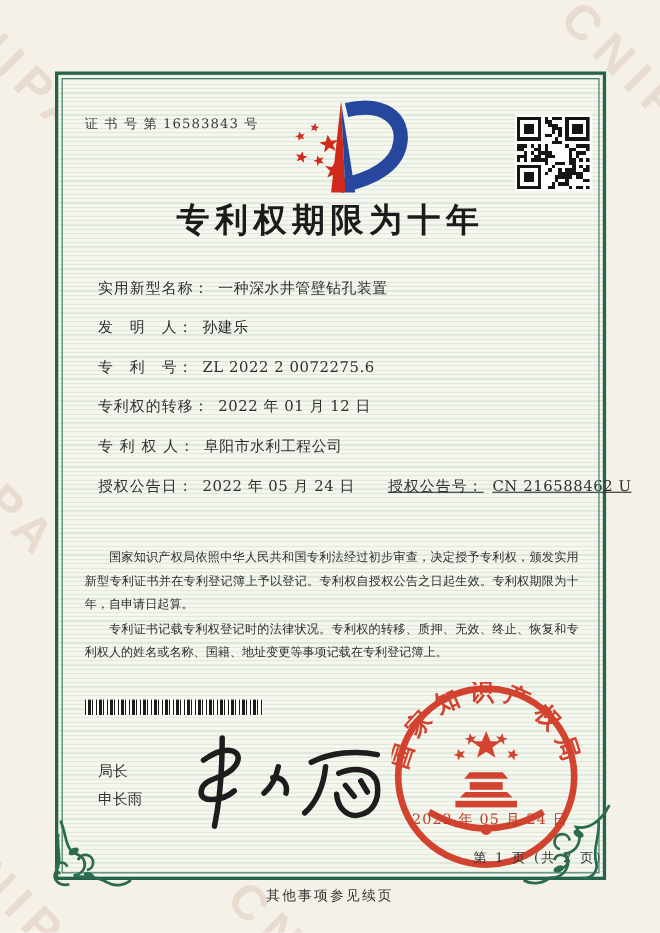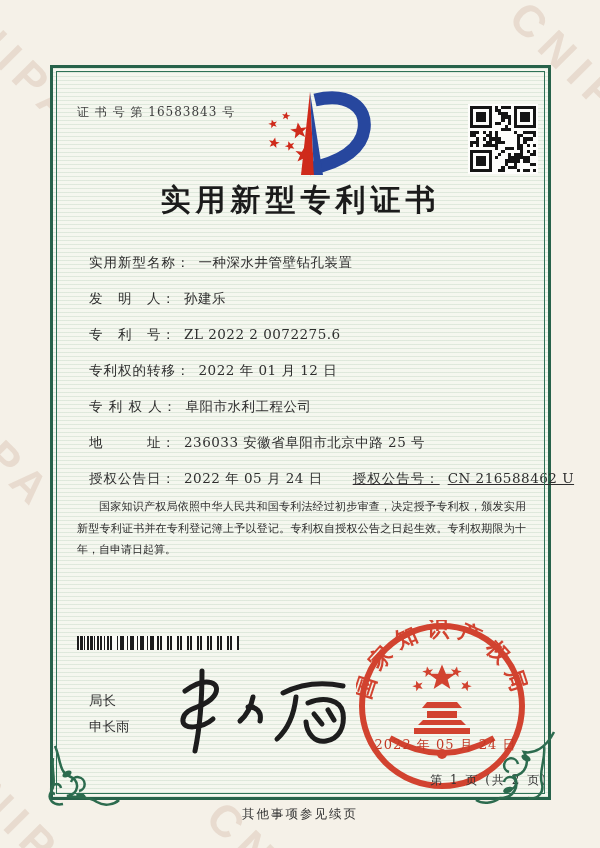--- a/index.html
+++ b/index.html
@@ -108,48 +108,46 @@
       <use href="#star-l" transform="translate(46,41) scale(0.85) rotate(-8)" fill="#cf2a1b"></use>
       <use href="#star-l" transform="translate(21,53) scale(0.55) rotate(12)" fill="#cf2a1b"></use>
       <use href="#star-l" transform="translate(37,56) scale(0.5)  rotate(-20)" fill="#cf2a1b"></use>
       <use href="#star-l" transform="translate(51,65) scale(0.9)  rotate(8)" fill="#cf2a1b"></use>
     </svg>
 
     <svg class="qr" viewBox="0 0 21 21" shape-rendering="crispEdges">
         <path d="M8 0h1v1h-1zM10 0h1v1h-1zM11 0h1v1h-1zM12 0h1v1h-1zM8 1h1v1h-1zM9 1h1v1h-1zM9 2h1v1h-1zM10 2h1v1h-1zM11 2h1v1h-1zM10 3h1v1h-1zM11 3h1v1h-1zM12 3h1v1h-1zM10 4h1v1h-1zM12 4h1v1h-1zM8 5h1v1h-1zM9 5h1v1h-1zM12 5h1v1h-1zM11 6h1v1h-1zM10 7h1v1h-1zM11 7h1v1h-1zM12 7h1v1h-1zM0 8h1v1h-1zM1 8h1v1h-1zM2 8h1v1h-1zM4 8h1v1h-1zM6 8h1v1h-1zM8 8h1v1h-1zM14 8h1v1h-1zM17 8h1v1h-1zM18 8h1v1h-1zM19 8h1v1h-1zM20 8h1v1h-1zM0 9h1v1h-1zM1 9h1v1h-1zM5 9h1v1h-1zM6 9h1v1h-1zM8 9h1v1h-1zM15 9h1v1h-1zM16 9h1v1h-1zM20 9h1v1h-1zM2 10h1v1h-1zM4 10h1v1h-1zM6 10h1v1h-1zM7 10h1v1h-1zM8 10h1v1h-1zM9 10h1v1h-1zM15 10h1v1h-1zM17 10h1v1h-1zM18 10h1v1h-1zM19 10h1v1h-1zM0 11h1v1h-1zM1 11h1v1h-1zM2 11h1v1h-1zM5 11h1v1h-1zM6 11h1v1h-1zM8 11h1v1h-1zM9 11h1v1h-1zM10 11h1v1h-1zM15 11h1v1h-1zM17 11h1v1h-1zM0 12h1v1h-1zM2 12h1v1h-1zM4 12h1v1h-1zM5 12h1v1h-1zM6 12h1v1h-1zM7 12h1v1h-1zM8 12h1v1h-1zM15 12h1v1h-1zM16 12h1v1h-1zM18 12h1v1h-1zM20 12h1v1h-1zM8 13h1v1h-1zM11 13h1v1h-1zM12 13h1v1h-1zM13 13h1v1h-1zM15 13h1v1h-1zM16 13h1v1h-1zM10 14h1v1h-1zM16 14h1v1h-1zM18 14h1v1h-1zM20 14h1v1h-1zM9 15h1v1h-1zM12 15h1v1h-1zM14 15h1v1h-1zM15 15h1v1h-1zM16 15h1v1h-1zM19 15h1v1h-1zM20 15h1v1h-1zM8 16h1v1h-1zM12 16h1v1h-1zM13 16h1v1h-1zM14 16h1v1h-1zM15 16h1v1h-1zM16 16h1v1h-1zM17 16h1v1h-1zM18 16h1v1h-1zM11 17h1v1h-1zM12 17h1v1h-1zM13 17h1v1h-1zM14 17h1v1h-1zM15 17h1v1h-1zM17 17h1v1h-1zM18 17h1v1h-1zM11 18h1v1h-1zM14 18h1v1h-1zM19 18h1v1h-1zM20 18h1v1h-1zM10 19h1v1h-1zM12 19h1v1h-1zM13 19h1v1h-1zM14 19h1v1h-1zM9 20h1v1h-1zM10 20h1v1h-1zM15 20h1v1h-1zM17 20h1v1h-1zM18 20h1v1h-1zM20 20h1v1h-1zM0 0h7v7h-7zM1 1h5v5h-5zM2 2h3v3h-3zM14 0h7v7h-7zM15 1h5v5h-5zM16 2h3v3h-3zM0 14h7v7h-7zM1 15h5v5h-5zM2 16h3v3h-3z" fill="#151515" fill-rule="evenodd"></path>
       </svg>
 
-    <div class="title">实用新型专利证书</div>
+    <div class="title">专利权期限为十年</div>
 
     <div class="fields">
       <div class="field-row">
         <span class="f-label">实用新型名称：</span><span class="f-value">一种深水井管壁钻孔装置</span>
       </div>
       <div class="field-row">
         <span class="f-label">发　明　人：</span><span class="f-value">孙建乐</span>
       </div>
       <div class="field-row">
         <span class="f-label">专　利　号：</span><span class="f-value">ZL 2022 2 0072275.6</span>
       </div>
       <div class="field-row">
         <span class="f-label">专利权的转移：</span><span class="f-value">2022 年 01 月 12 日</span>
       </div>
       <div class="field-row">
         <span class="f-label">专 利 权 人：</span><span class="f-value">阜阳市水利工程公司</span>
-      </div>
-      <div class="field-row">
-        <span class="f-label">地　　　址：</span><span class="f-value">236033 安徽省阜阳市北京中路 25 号</span>
       </div>
       <div class="field-row">
         <span class="f-label">授权公告日：</span><span class="f-value">2022 年 05 月 24 日</span><span class="pair2"><span class="f-label">授权公告号：</span><span class="f-value">CN 216588462 U</span></span>
       </div>
     </div>
 
     <div class="paras">
       <p>国家知识产权局依照中华人民共和国专利法经过初步审查，决定授予专利权，颁发实用新型专利证书并在专利登记簿上予以登记。专利权自授权公告之日起生效。专利权期限为十年，自申请日起算。</p>
+      <p>专利证书记载专利权登记时的法律状况。专利权的转移、质押、无效、终止、恢复和专利权人的姓名或名称、国籍、地址变更等事项记载在专利登记簿上。</p>
     </div>
 
     <div class="barcode"></div>
 
     <div class="officer">
       <div>局长</div>
       <div>申长雨</div>
     </div>
 
     <svg class="sig" width="210" height="98" viewBox="0 0 210 98">

